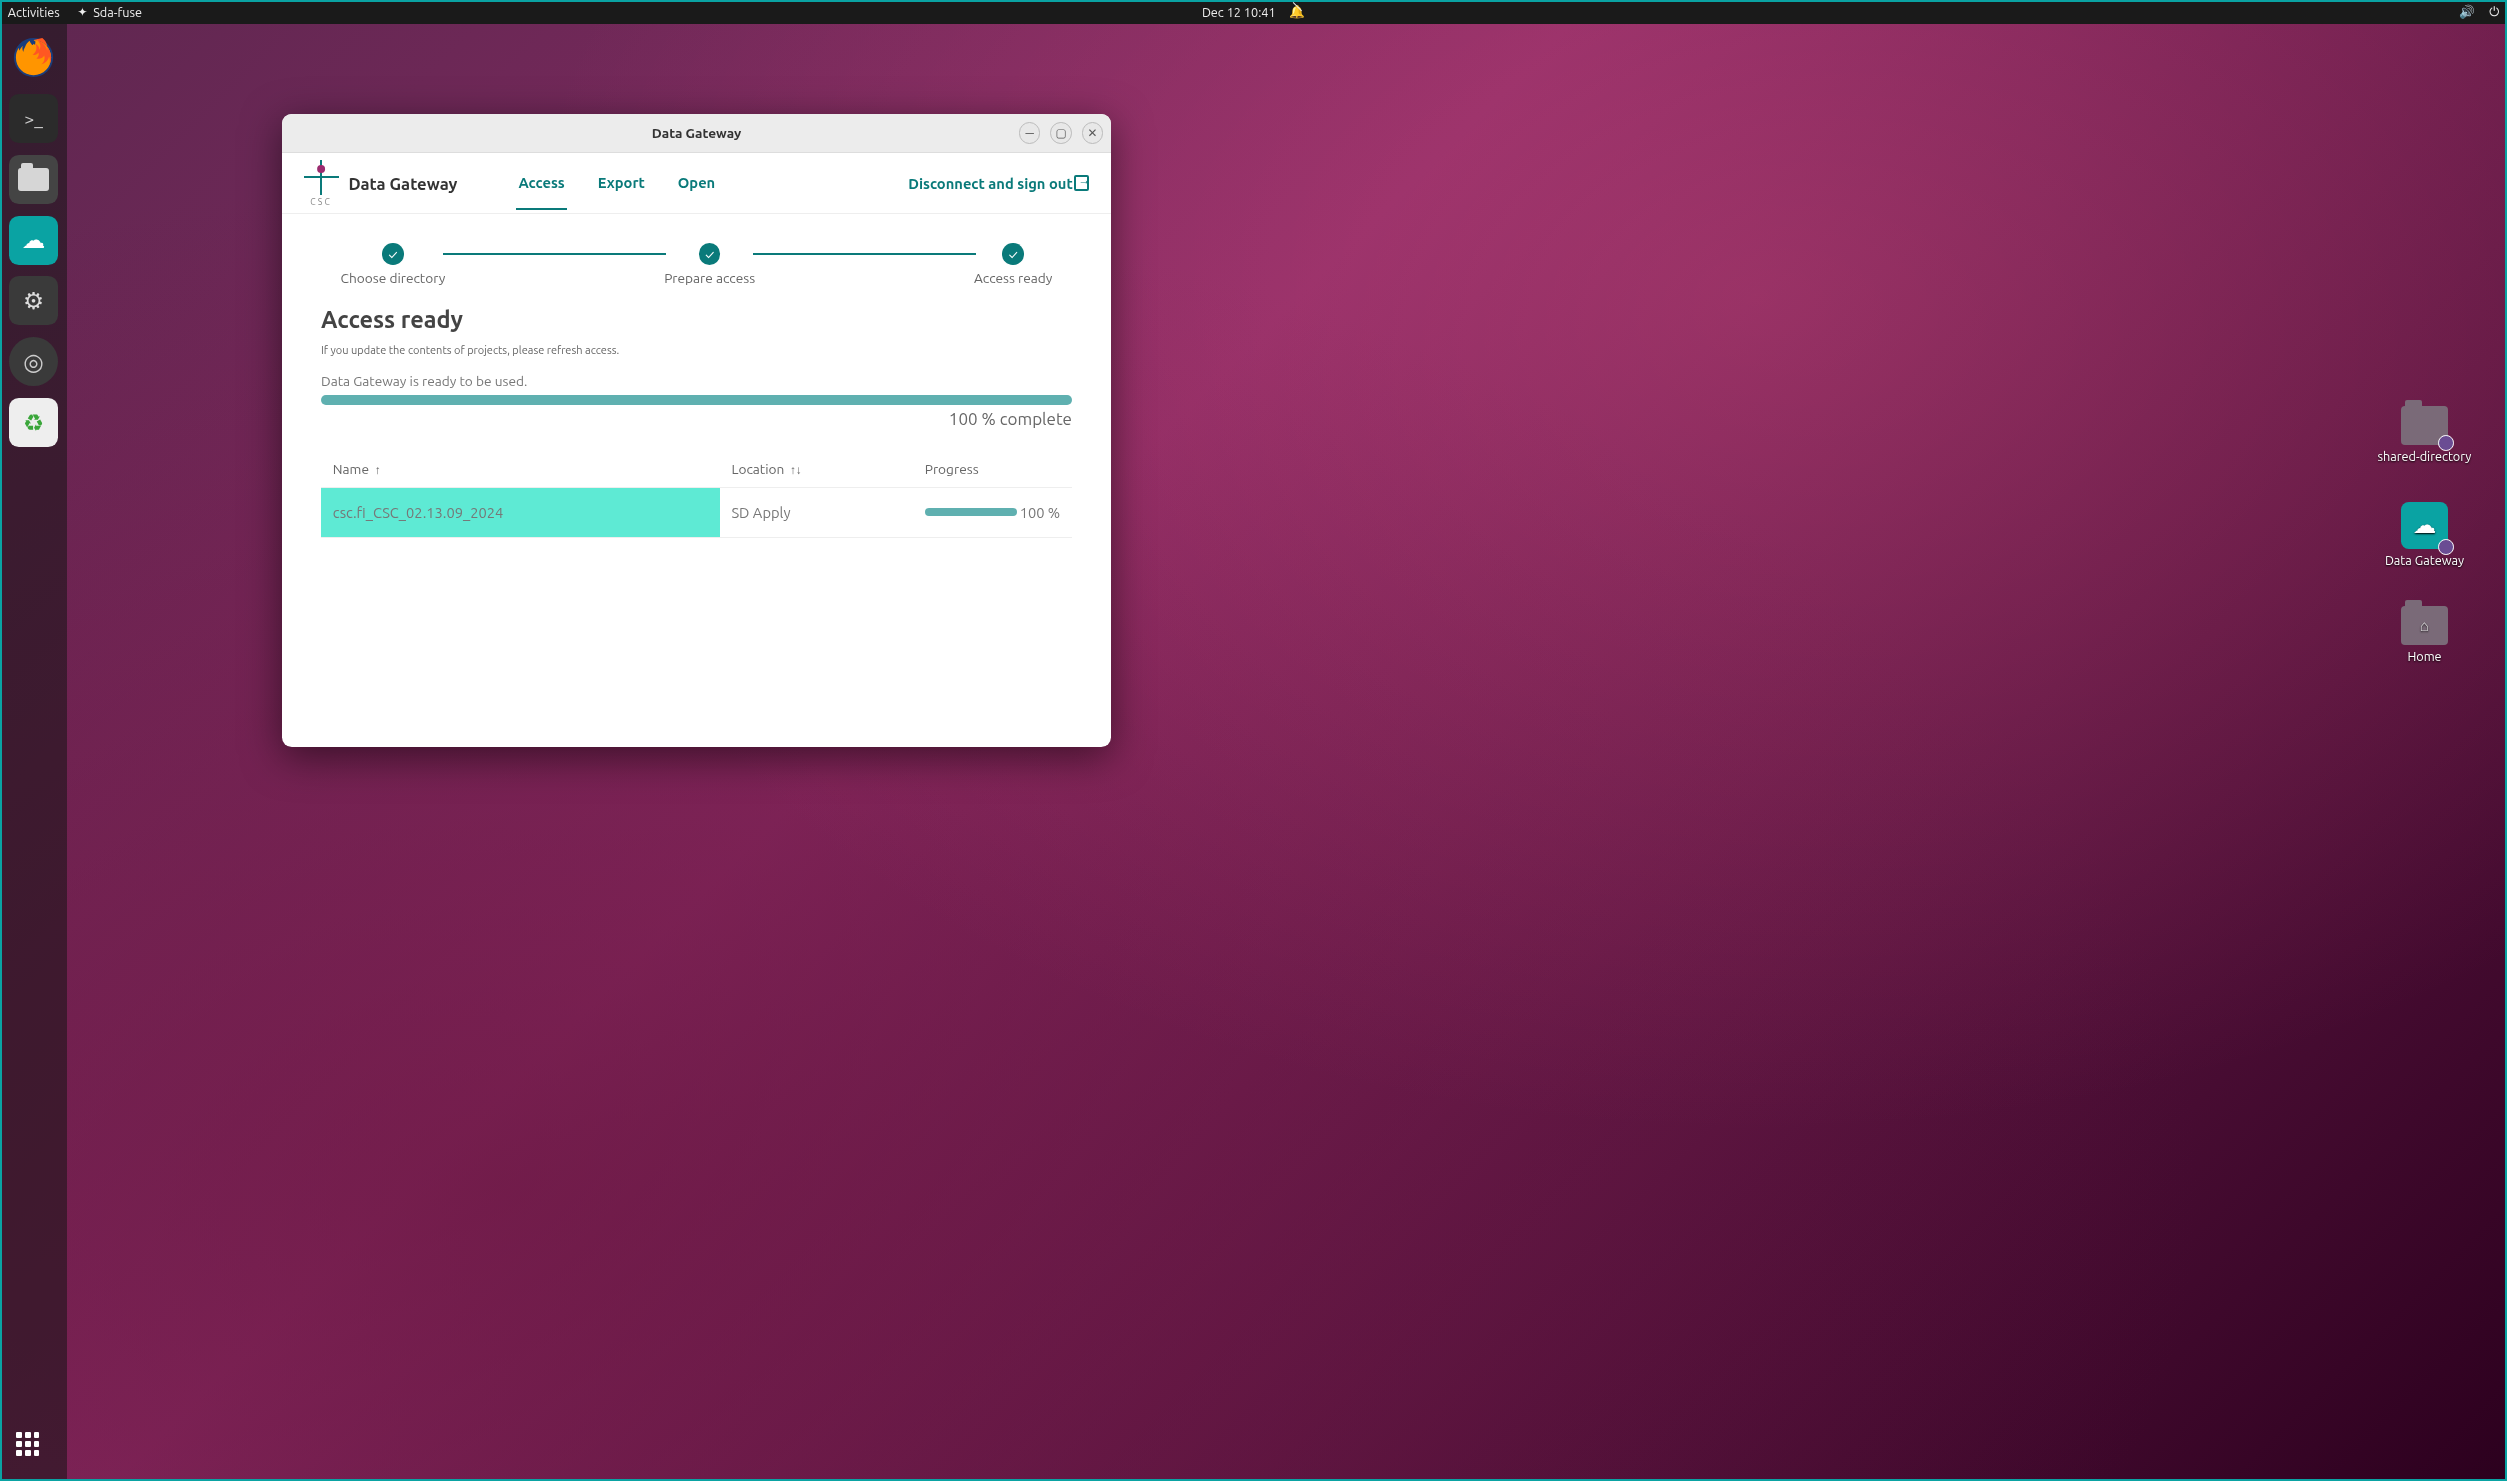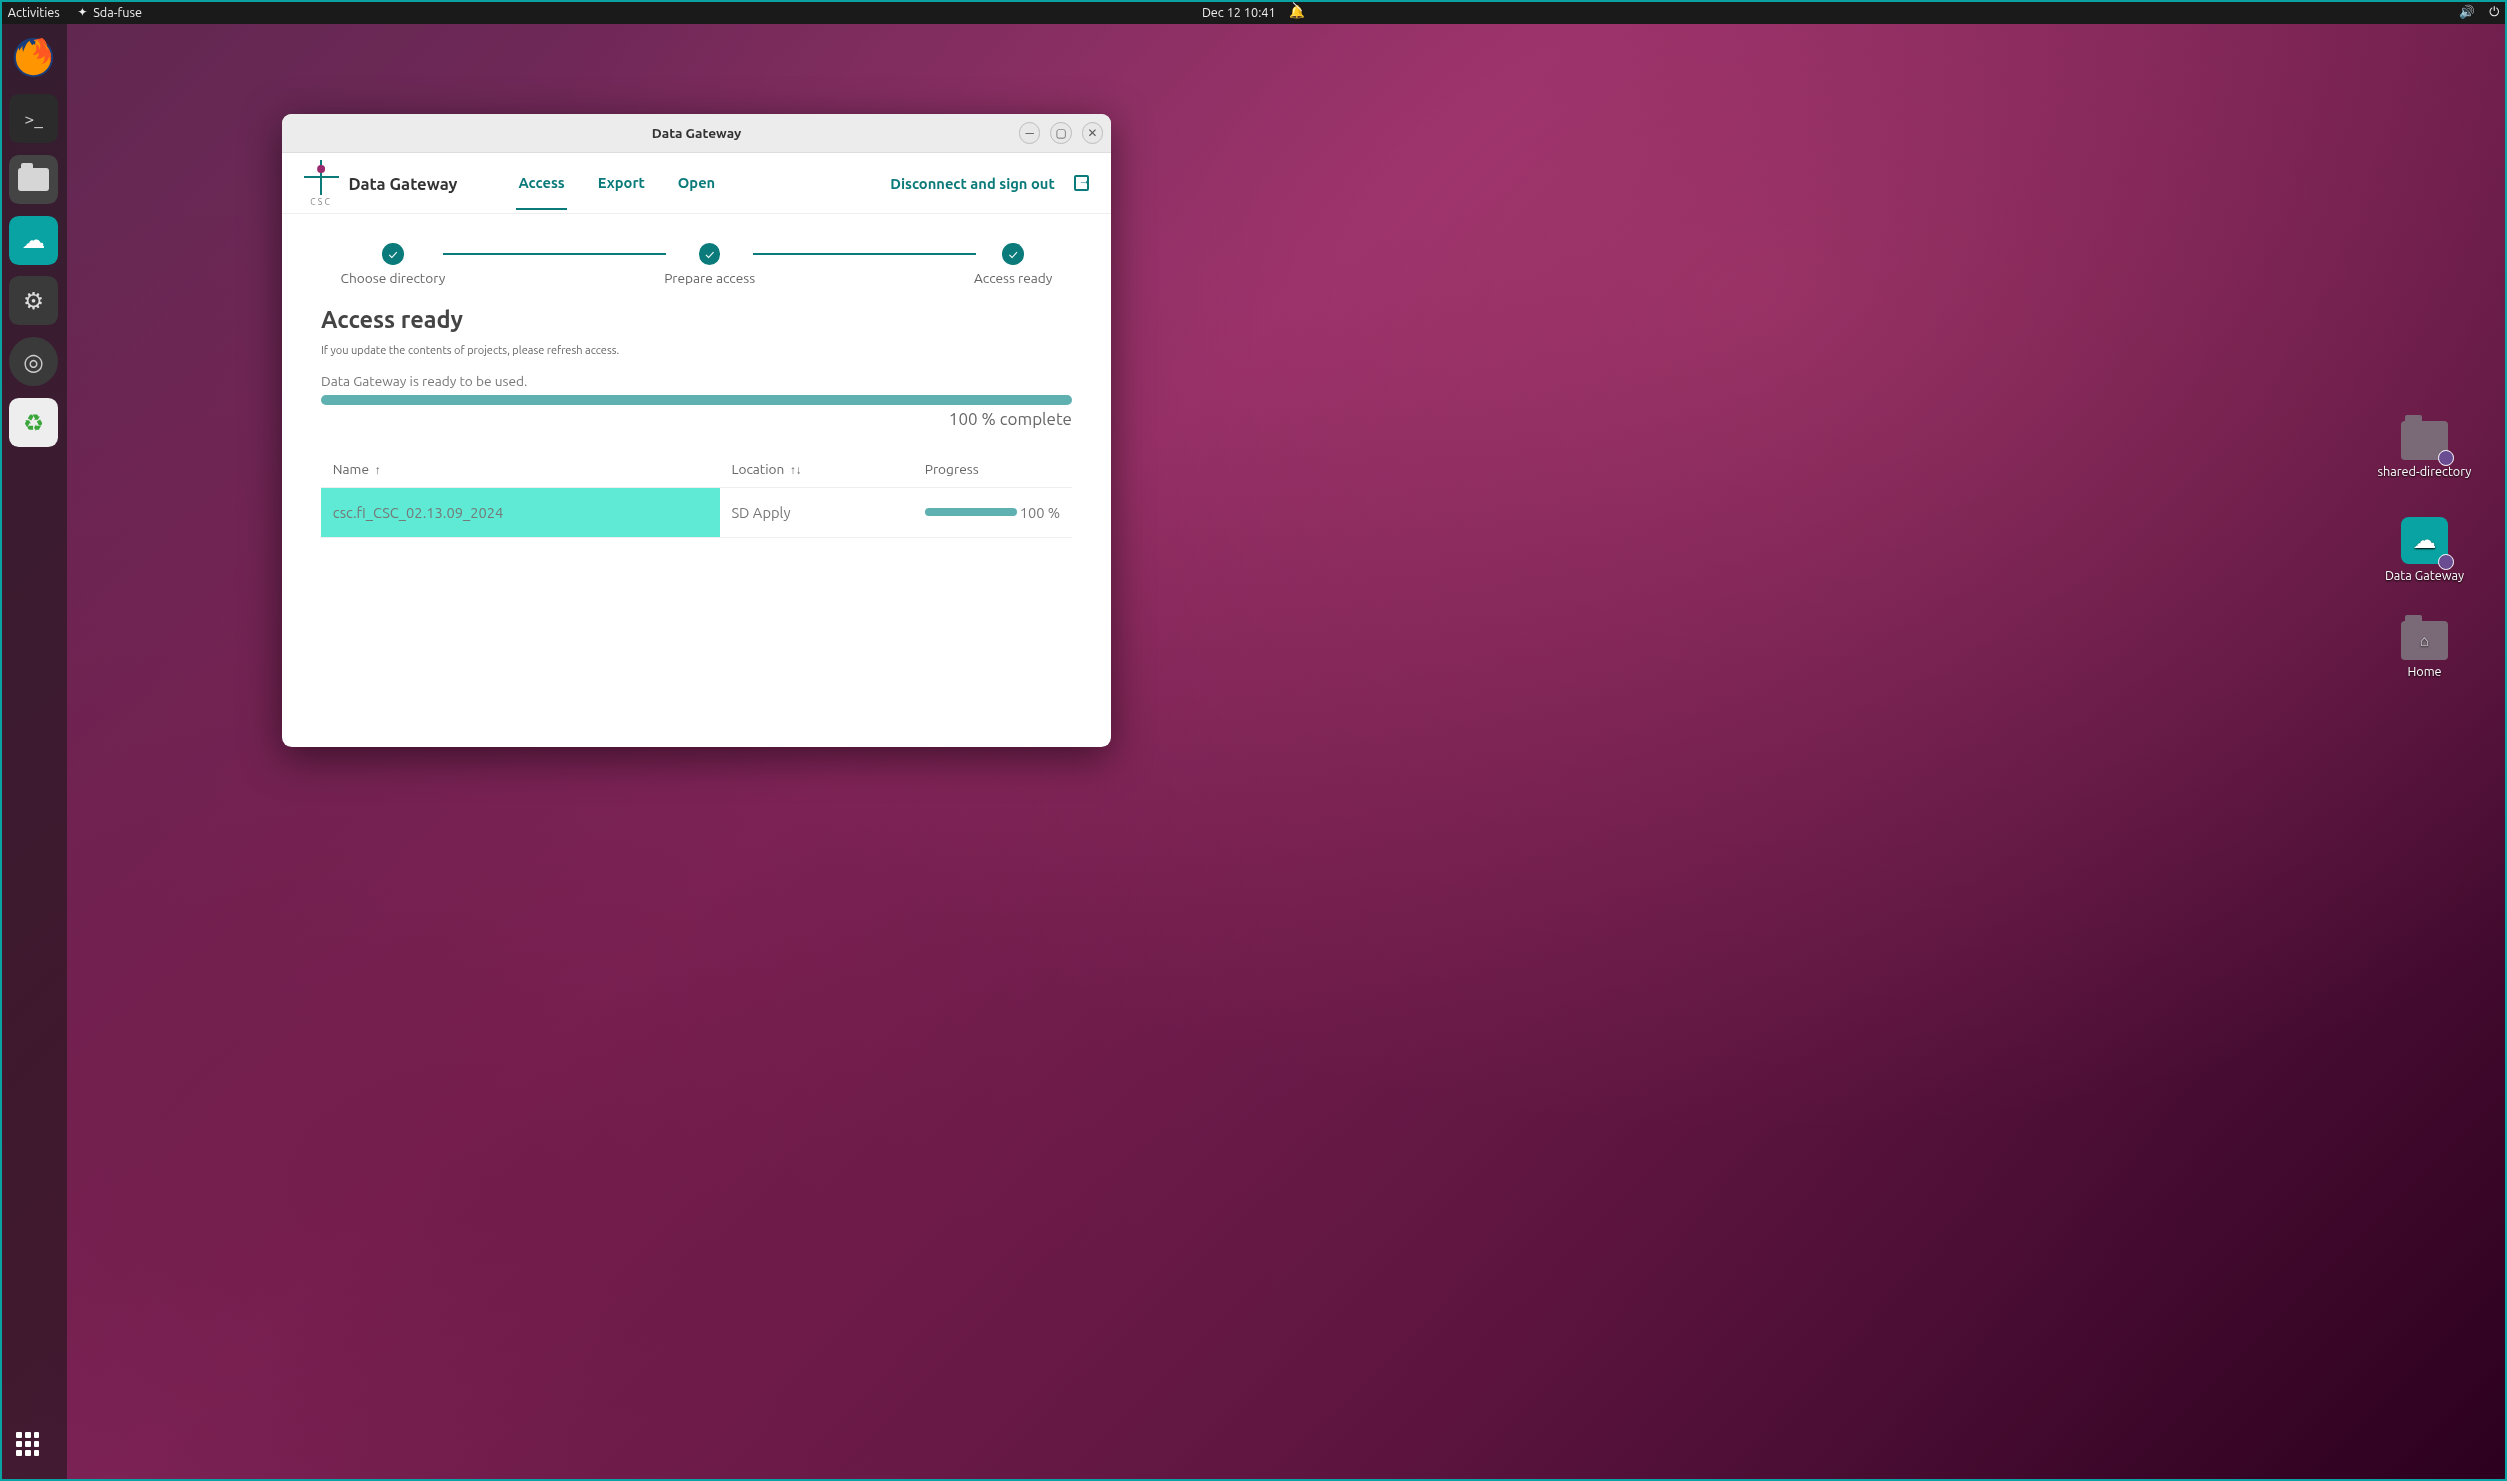--- a/index.html
+++ b/index.html
@@ -60,21 +60,21 @@
   .dock .spacer { flex: 1; }
   .dock .apps-grid {
     width: 35px; height: 35px;
     display: grid; grid-template-columns: repeat(3,5.9px); grid-template-rows: repeat(3,5.9px);
     gap: 2.9px; margin-bottom: 13.7px;
   }
   .dock .apps-grid span { background: #fff; border-radius: 1px; }
 
   
   .desktop-icons {
-    position: absolute; right: 23.5px; top: 421px;
+    position: absolute; right: 23.5px; top: 406px;
     display: flex; flex-direction: column; gap: 39px; align-items: center;
     z-index: 80;
   }
   .desktop-icons .di { display:flex; flex-direction:column; align-items:center; gap:3.9px; color:#fff; font-size:12.7px; text-shadow:0 1px 2px #000; width:118px; text-align:center; }
   .desktop-icons .di .folder { width:47px; height:39px; background:#7a6a78; border-radius:3.9px; position:relative; }
   .desktop-icons .di .folder::before { content:""; position:absolute; top:-5.9px; left:3.9px; width:17.6px; height:7.8px; background:#7a6a78; border-radius:2px 2px 0 0; }
   .desktop-icons .di .badge { position:absolute; right:-5.9px; bottom:-5.9px; width:15.7px; height:15.7px; background:#6a4c93; border-radius:50%; border:1px solid #fff; }
   .desktop-icons .di .cloud-icon { width:47px; height:47px; background:#0aa3a3; border-radius:7.8px; display:flex; align-items:center; justify-content:center; color:#fff; font-size:23.5px; position:relative; }
   .desktop-icons .di .home-folder { width:47px; height:39px; background:#7a6a78; border-radius:3.9px; position:relative; display:flex; align-items:center; justify-content:center; }
   .desktop-icons .di .home-folder::before { content:""; position:absolute; top:-5.9px; left:3.9px; width:17.6px; height:7.8px; background:#7a6a78; border-radius:2px 2px 0 0; }
@@ -115,21 +115,21 @@
   .logo .mark::after { top:50%; left:0; height:2px; width:100%; transform:translateY(-50%); }
   .logo .mark .dot { position:absolute; width:7.8px; height:7.8px; background:#9b2b6f; border-radius:50%; top:5.9px; left:50%; transform:translateX(-50%); }
   .logo .csc { font-size:8.8px; letter-spacing:2px; color:#888; margin-top:2px; }
   .logo .title { font-size:16.7px; font-weight:600; color:#333; }
   .logo .brand { display:flex; flex-direction:column; align-items:center; }
 
   .tabs { display:flex; gap:29px; margin-left:59px; }
   .tabs .tab { font-size:14.7px; font-weight:600; color:#0a7a7a; padding:17.6px 2px; cursor:pointer; border-bottom:2.9px solid transparent; }
   .tabs .tab.active { border-bottom-color:#0a7a7a; }
 
-  .signout { margin-left:auto; color:#0a7a7a; font-weight:700; font-size:14.7px; display:flex; align-items:center; gap:19px; cursor:pointer; }
+  .signout { margin-left:auto; color:#0a7a7a; font-weight:700; font-size:14.7px; display:flex; align-items:center; gap:1px; cursor:pointer; }
   .signout .exit-icon { width:15.7px; height:15.7px; border:2px solid #0a7a7a; border-radius:2px; position:relative; }
   .signout .exit-icon::after { content:"→"; position:absolute; right:-2.9px; top:-3.9px; font-size:11.8px; }
 
   .content { padding: 29px 39px; }
 
   .stepper { display:flex; align-items:center; justify-content:space-between; margin:0 19.6px 19.6px; }
   .stepper .step { display:flex; flex-direction:column; align-items:center; gap:5.9px; }
   .stepper .circle { width:21.6px; height:21.6px; border-radius:50%; background:#0a7a7a; color:#fff; display:flex; align-items:center; justify-content:center; font-size:12.7px; }
   .stepper .step span.label { font-size:13.7px; color:#666; }
   .stepper .line { flex:1; height:2.9px; background:#0a7a7a; margin:0 -2px 21.6px; }

